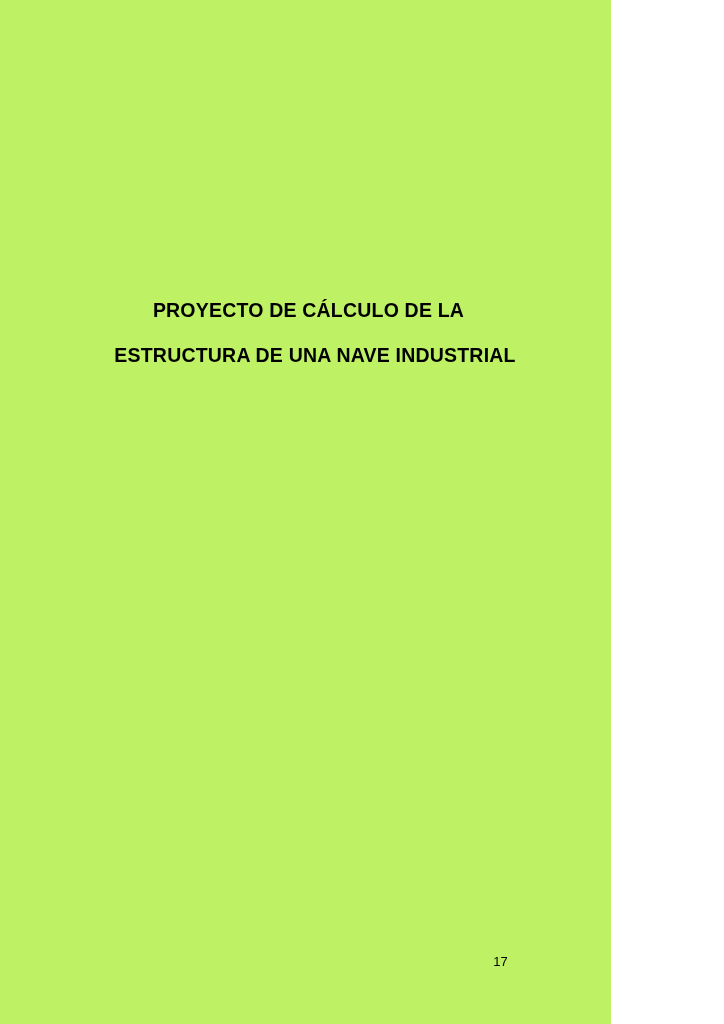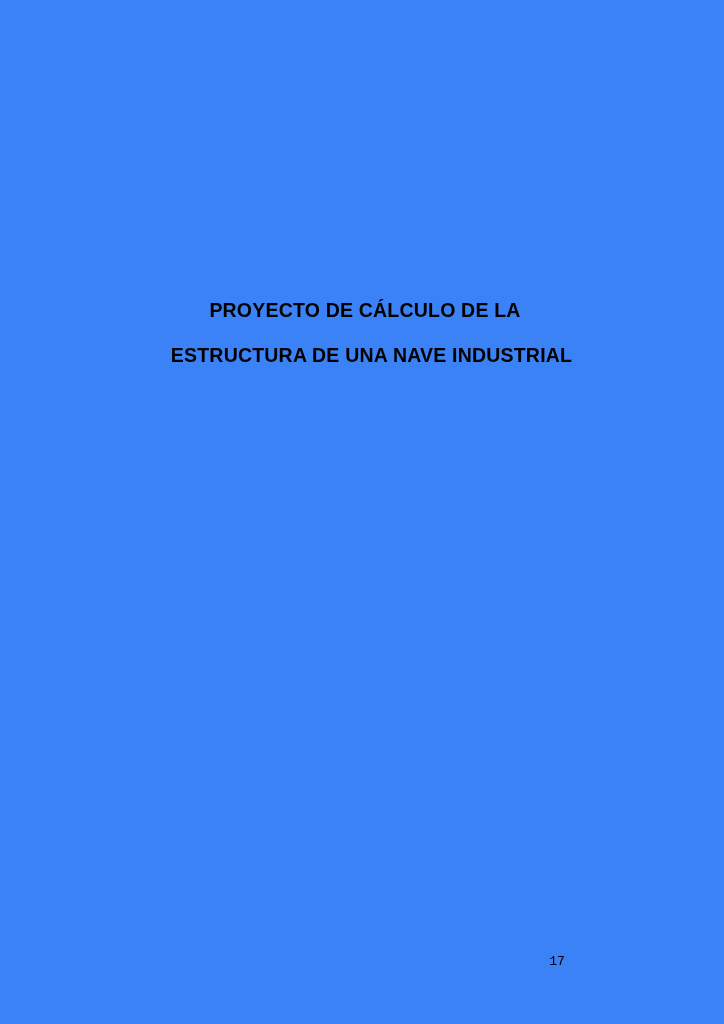--- a/index.html
+++ b/index.html
@@ -10,23 +10,23 @@
   body {
     width: 724px;
     height: 1024px;
     font-family: "Liberation Sans", sans-serif;
     color: #000000;
     position: relative;
     overflow: hidden;
   }
   .page {
     position: relative;
-    width: 724px;
+    width: 611px;
     height: 1024px;
-    background: #3b82f6;
+    background: #bef264;
     box-sizing: border-box;
   }
   .title-block {
     position: absolute;
     left: 0;
     right: 0;
     top: 288px;
     text-align: center;
   }
   .title-line {
@@ -42,21 +42,21 @@
   .title-line-2 {
     padding-left: 19px;
   }
   .page-number {
     position: absolute;
     left: 0;
     right: 0;
     top: 955px;
     text-align: center;
     padding-left: 390px;
-    font-family: Liberation Mono, monospace;
+    font-family: Liberation Sans, sans-serif;
     font-size: 13px;
     line-height: 14px;
     color: #000000;
   }
 </style>
 </head>
 <body>
 
 <div class="page">
 

